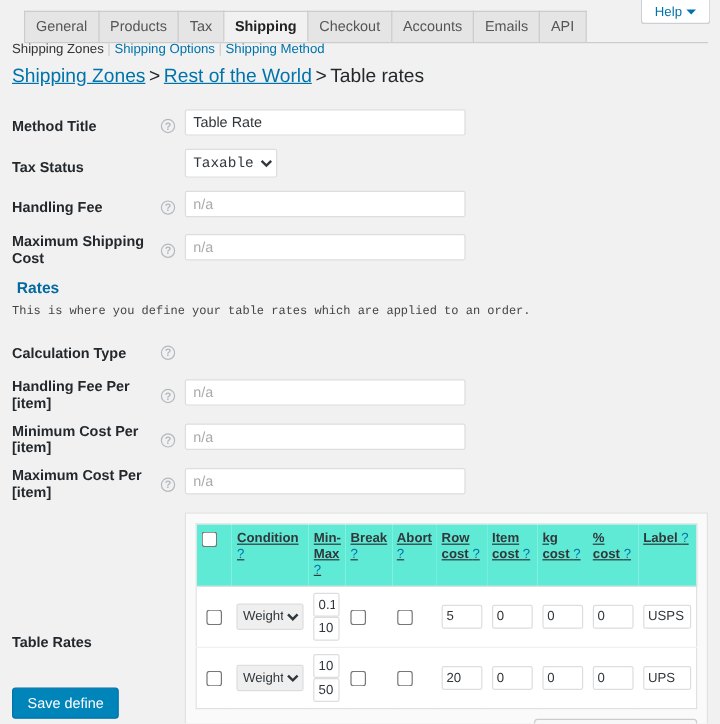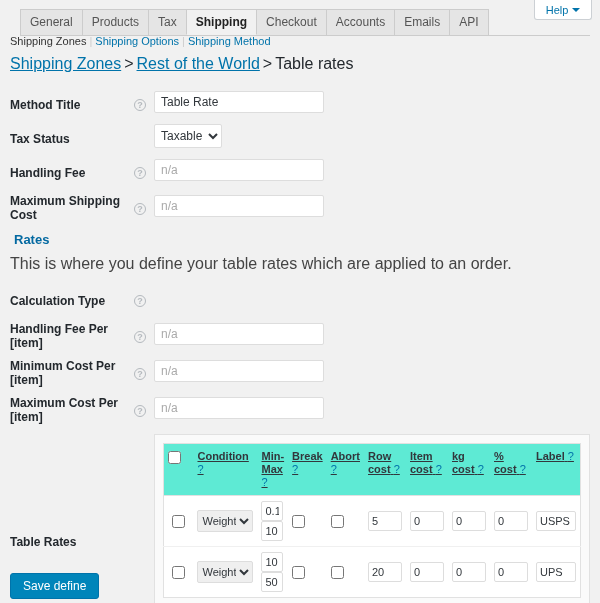--- a/index.html
+++ b/index.html
@@ -169,56 +169,57 @@
     text-align: center;
     font-weight: bold;
     cursor: help;
     box-sizing: border-box;
   }
   .fctl {
     flex: 1 1 auto;
     padding-top: 4px;
   }
   input.txt {
-    width: 170px;
+    width: 234px;
     height: 22px;
     border: 1px solid #ddd;
     background: #fff;
     padding: 2px 6px;
     font-size: 12px;
     color: #32373c;
     box-sizing: border-box;
     border-radius: 2px;
     font-family: "Liberation Sans", sans-serif;
   }
   input.txt::placeholder { color: #aaa; }
   select.sel {
     height: 24px;
     border: 1px solid #ddd;
     background: #fff;
     font-size: 12px;
     color: #32373c;
     padding: 1px 2px;
     box-sizing: border-box;
     border-radius: 2px;
-    font-family: Liberation Sans, sans-serif;
+    font-family: Liberation Mono, monospace;
   }
   select.sel.wide { width: 148px; }
 
   
   .sect-title {
     font-size: 13px;
     font-weight: bold;
     color: #0369a1;
     margin: 10px 0 0 4px;
   }
   .sect-desc {
-    font-size: 16px;
+    font-size: 10px;
     color: #444;
     margin: 8px 0 6px 0;
+    font-family: Liberation Mono, monospace;
   }
 
   
   .rates-box {
     border: 1px solid #e1e1e1;
     background: #fafafa;
     box-sizing: border-box;
     padding: 8px;
     width: 436px;
   }

